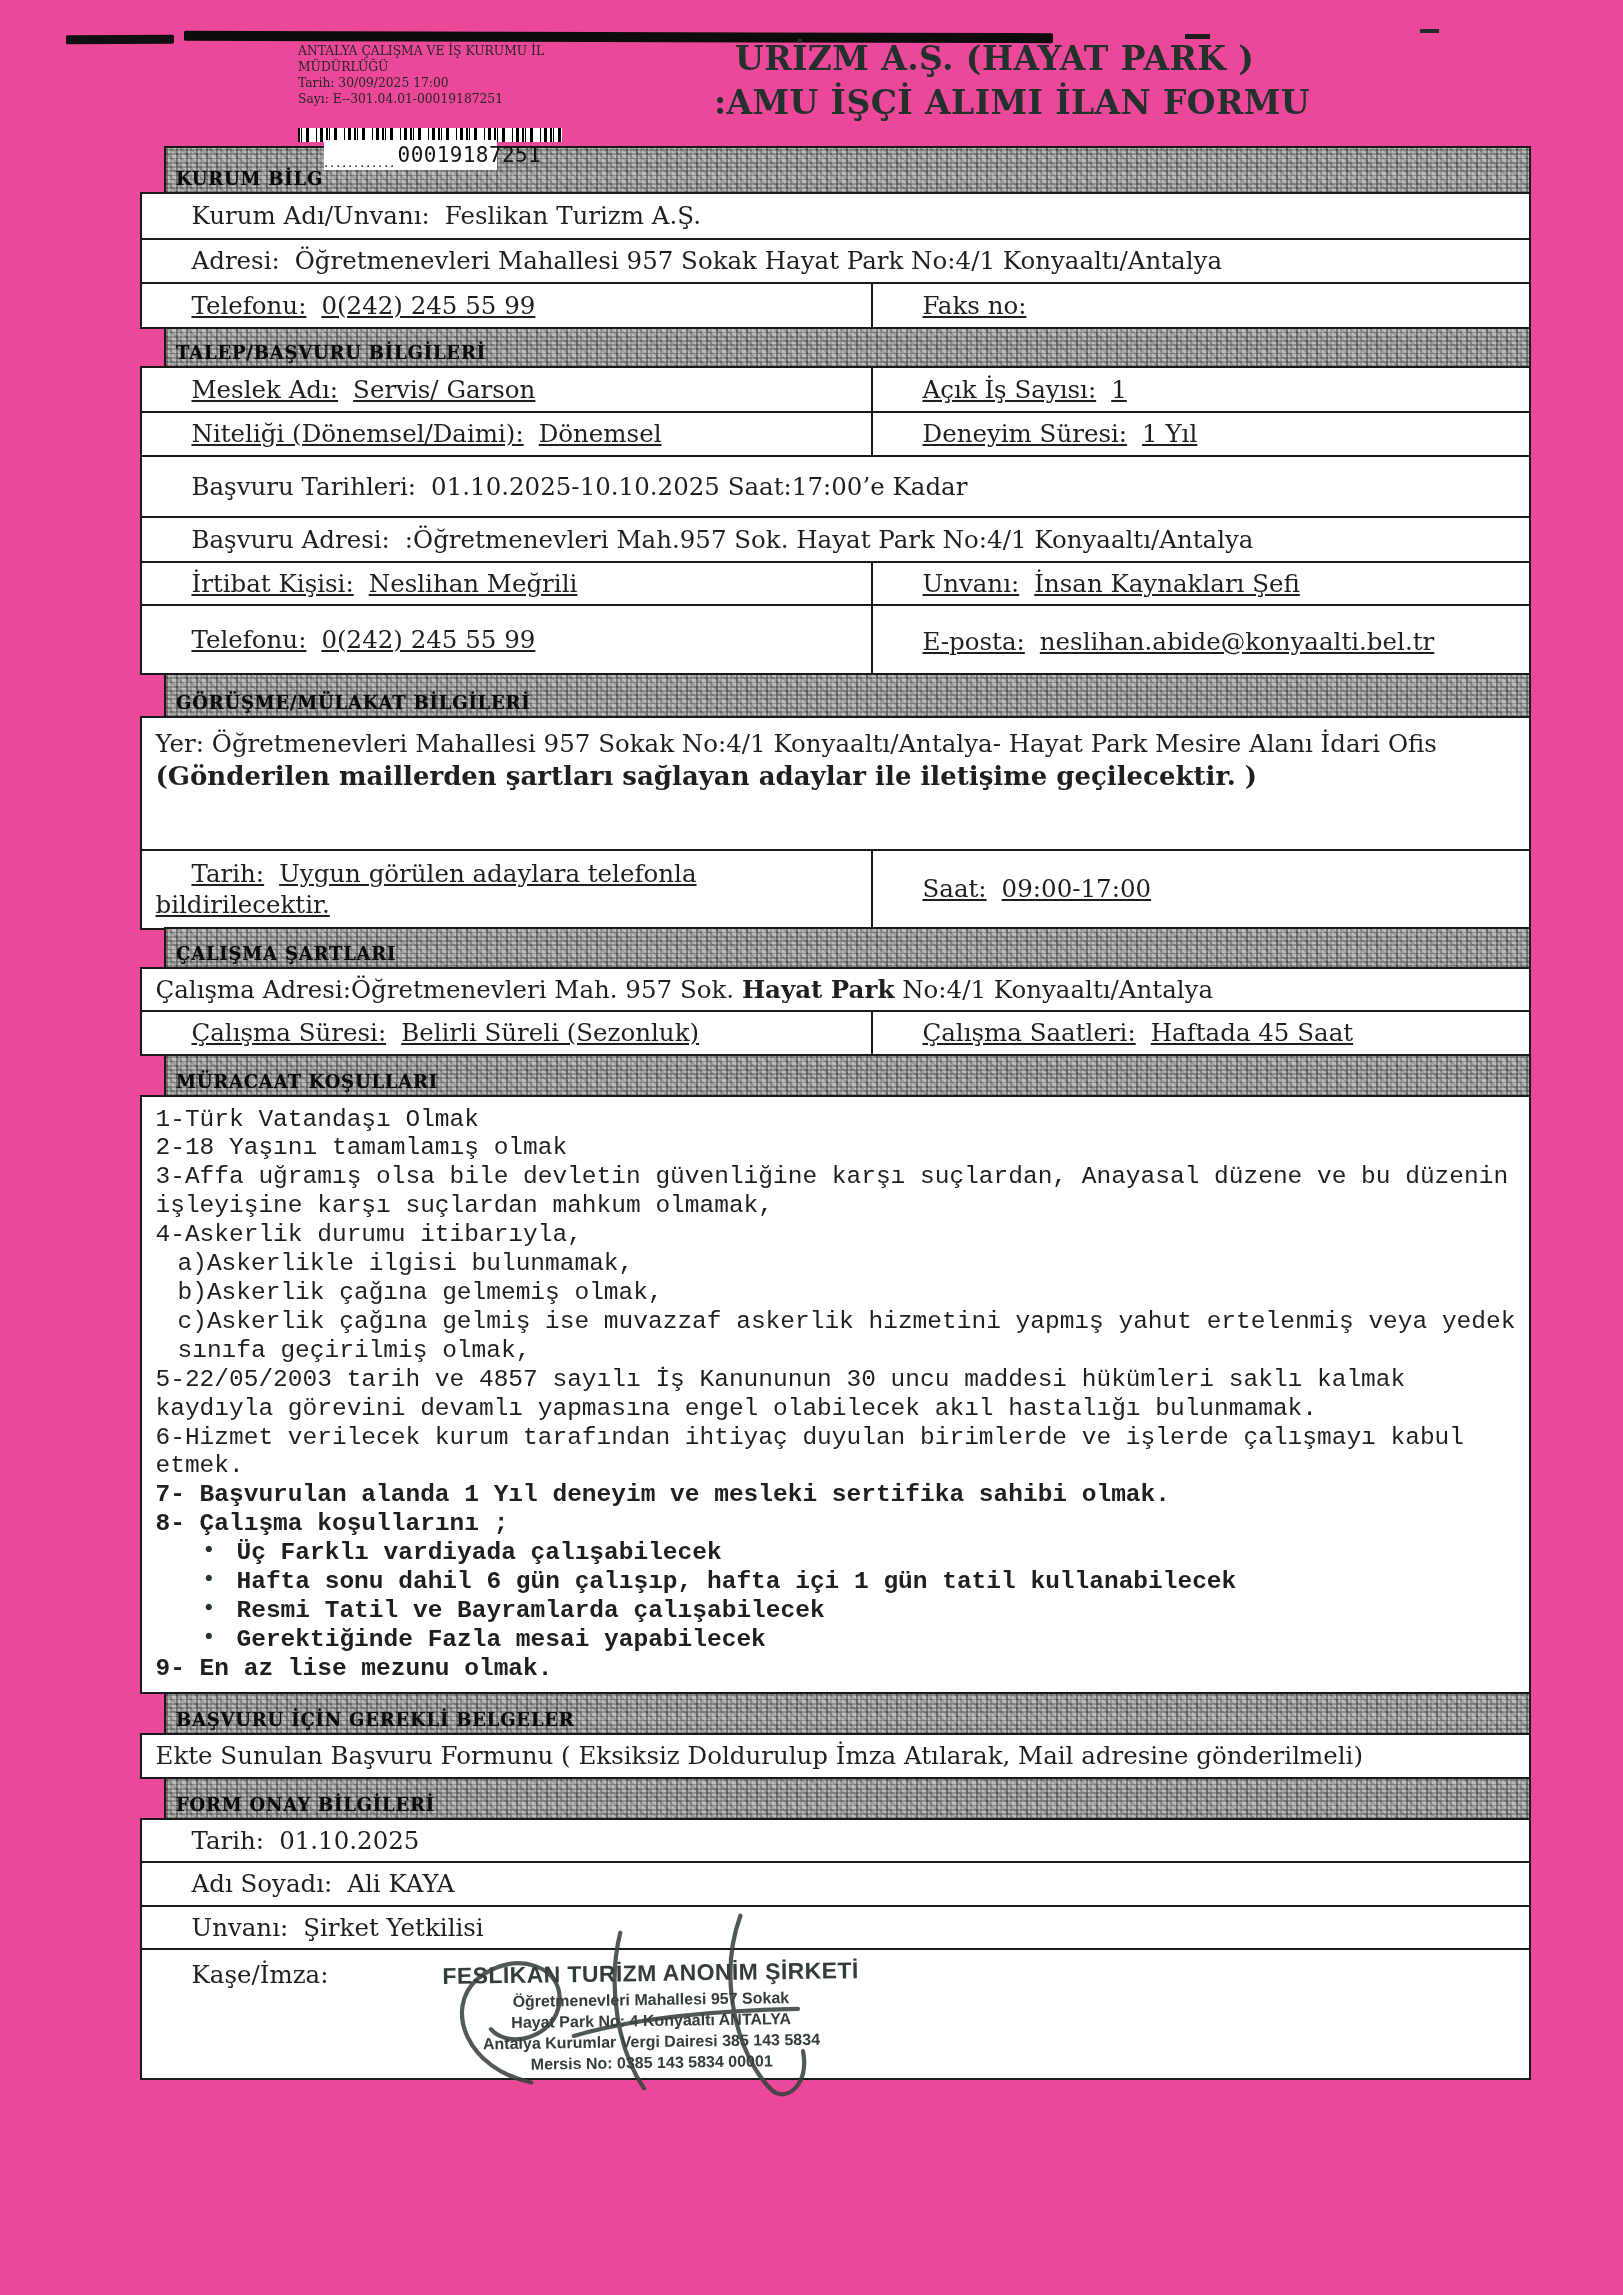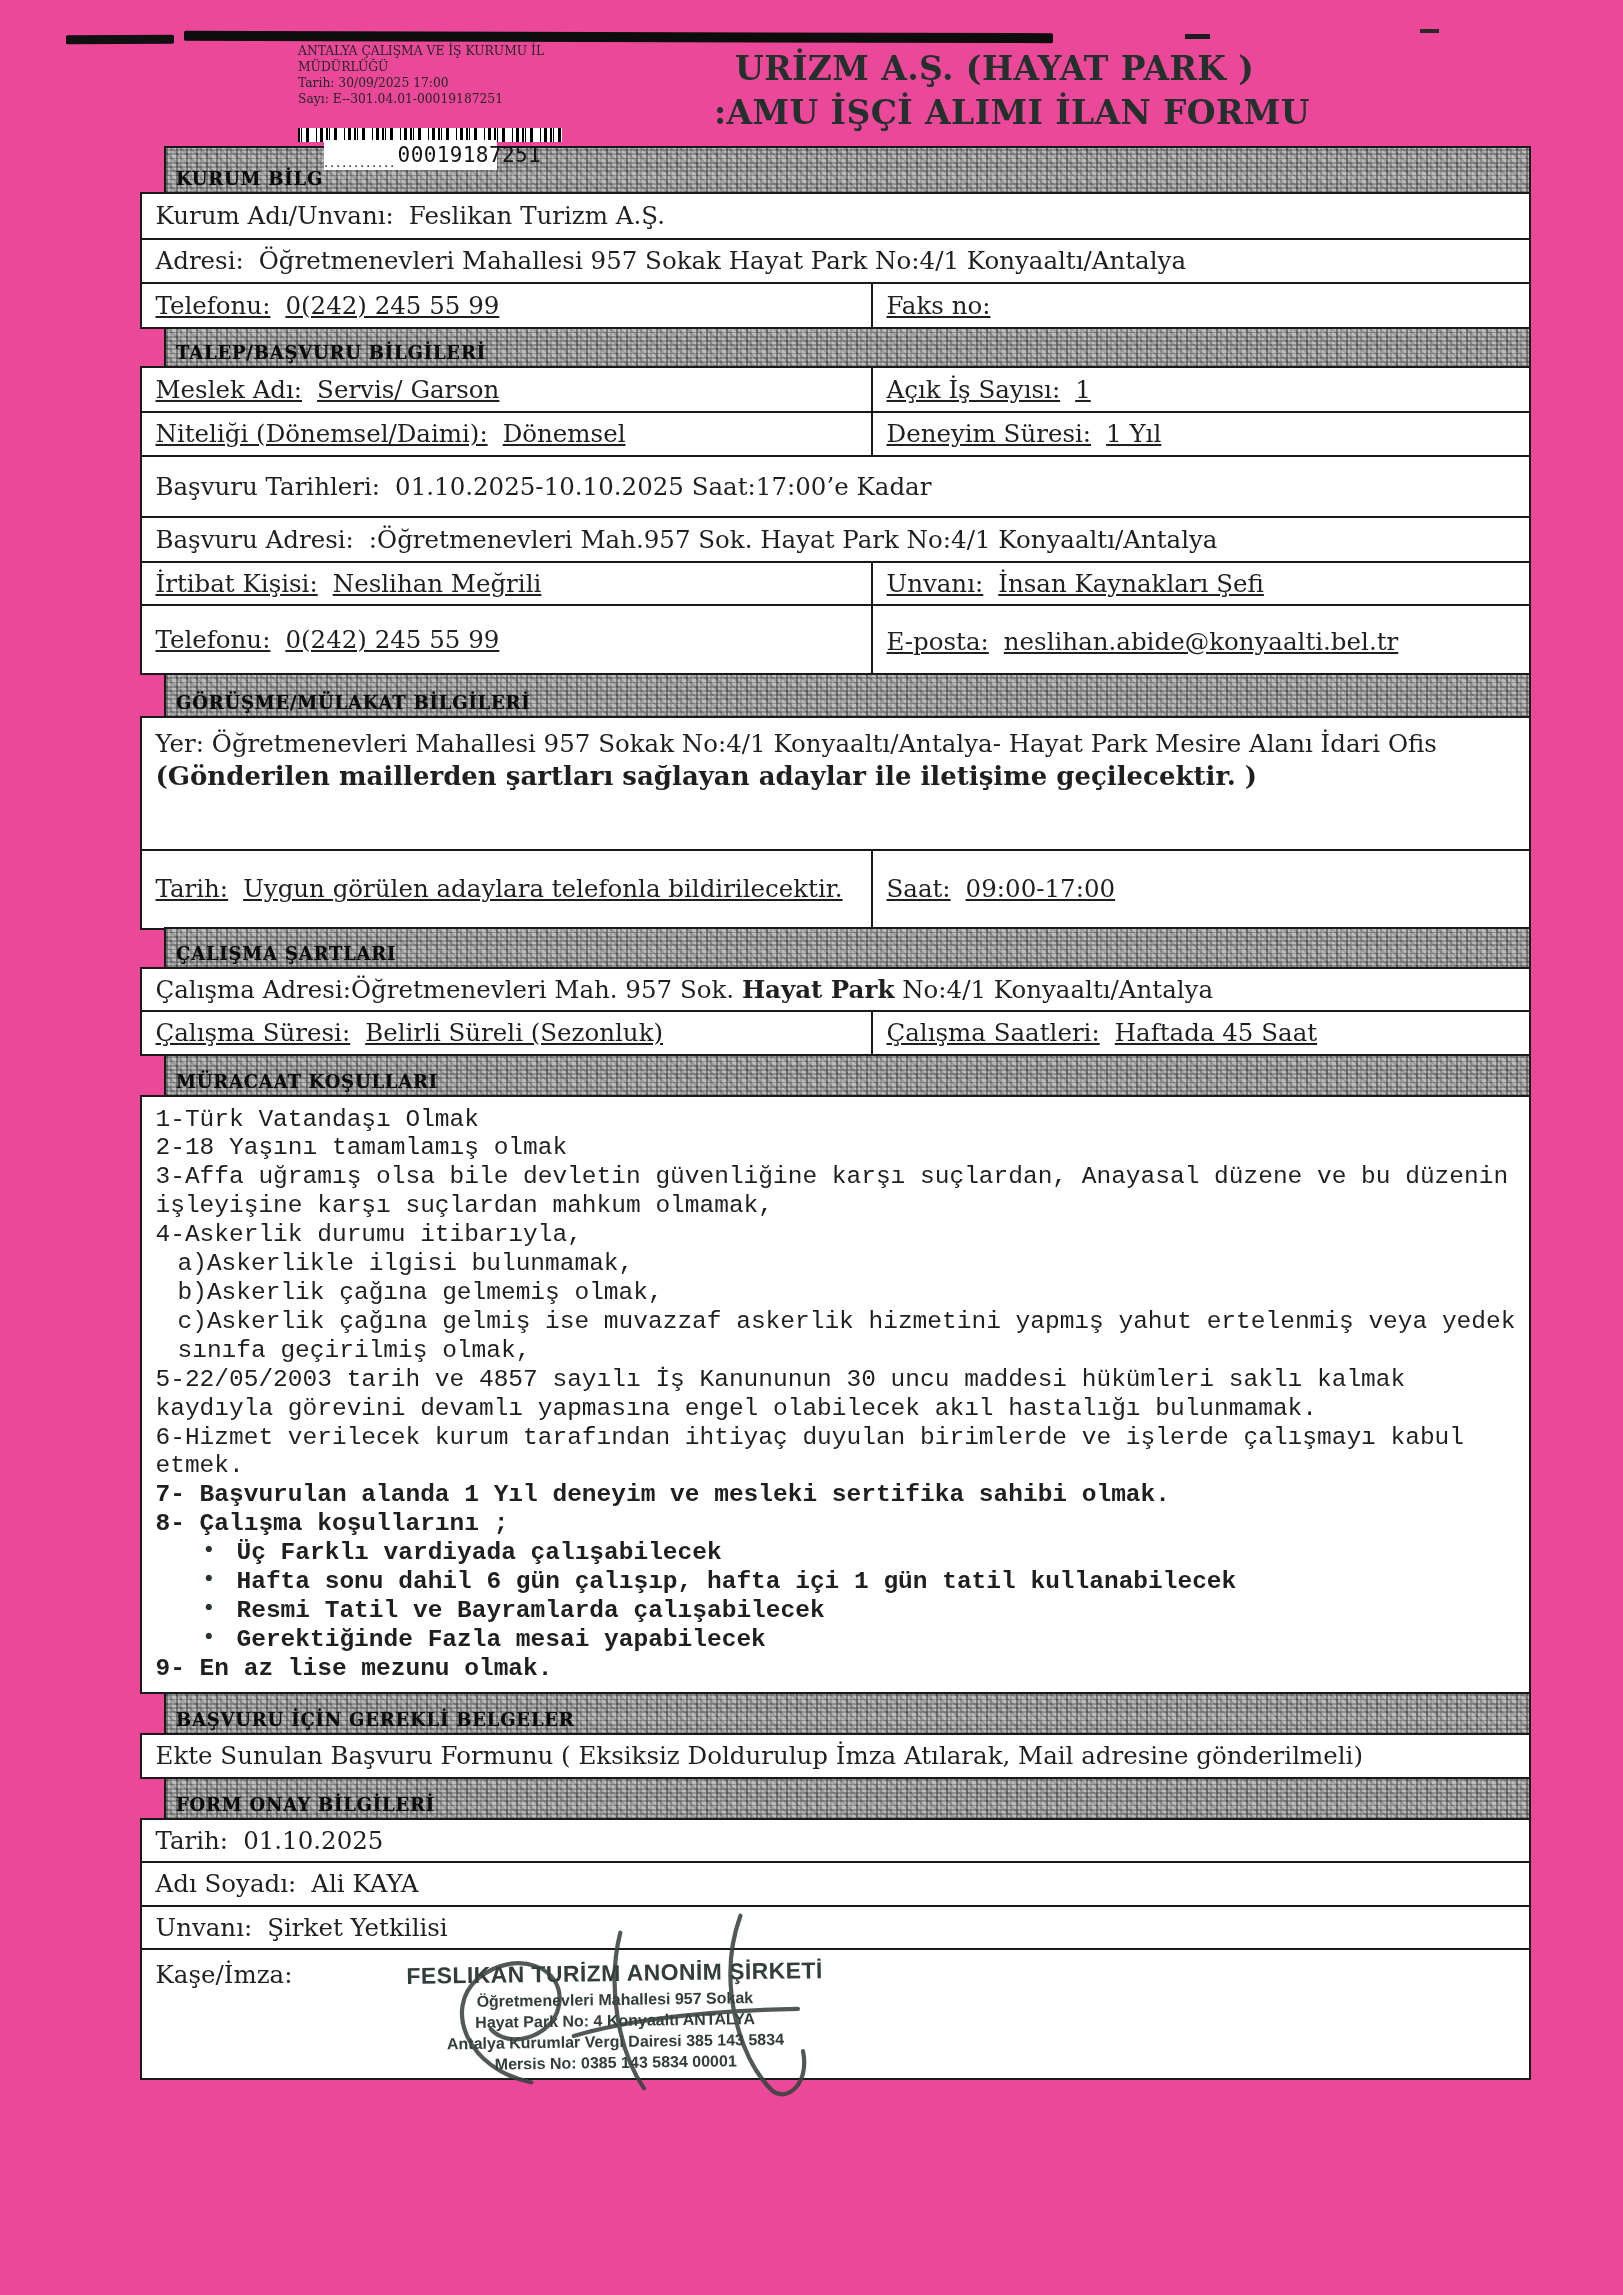--- a/index.html
+++ b/index.html
@@ -23,21 +23,21 @@
 
   .lh-barcode{
     position:absolute;left:298px;top:128px;width:264px;height:14.4px;
     background:repeating-linear-gradient(90deg,
       #000 0 1.7px,#fff 1.7px 3.4px,#000 3.4px 4.2px,#fff 4.2px 7.6px,
       #000 7.6px 11px,#fff 11px 12.7px,#000 12.7px 13.5px,#fff 13.5px 18px,
       #000 18px 19.4px,#fff 19.4px 22px,#000 22px 25px,#fff 25px 28px);
   }
 
   
-  .title{position:absolute;left:714px;top:49px;width:845px;font-weight:bold;color:#23302b;}
+  .title{position:absolute;left:714px;top:39px;width:845px;font-weight:bold;color:#23302b;}
   .title .t1{font-size:33px;letter-spacing:0.4px;margin-left:21px;}
   .title .t2{font-size:33px;letter-spacing:0.4px;margin-top:5px;}
 
   
   .doc-table{position:absolute;left:140px;top:148px;width:1391px;}
   .sec{
     border:2.5px solid #191919;margin-top:-2.5px;box-sizing:border-box;
     min-height:46px;display:flex;align-items:flex-end;padding:3.4px 10px;
     font-size:18px;font-weight:bold;color:#0b0b0b;letter-spacing:0.8px;
     background-color:#bdbdbd;
@@ -51,21 +51,21 @@
   .row{
     border:2.5px solid #191919;margin-top:-2.5px;box-sizing:border-box;
     display:flex;align-items:center;padding:5px 13.5px;
     font-size:24.5px;line-height:1.3;background:#fff;
   }
   .row.split{padding:0;text-decoration:underline;}
   .cell-l{width:731px;box-sizing:border-box;border-right:2.5px solid #191919;
     padding:5px 13.5px;display:flex;align-items:center;align-self:stretch;}
   .cell-r{flex:1;padding:5px 13.5px;display:flex;align-items:center;}
   .cell-r.top{align-items:flex-start;padding-top:8.5px;}
-  .lbl{margin-right:15px;white-space:nowrap;}
+  .lbl{margin-right:15px;white-space:nowrap;margin-left:36px;}
   .val{}
   .wrap{display:block;}
   .bld{font-weight:bold;font-size:26px;}
   .req{display:block;padding:8.5px 13.5px;font-size:24.5px;line-height:1.18;}
   .it{display:block;font-family:Liberation Mono, monospace;}
   .i1{padding-left:22px;}
   .i2{padding-left:81px;position:relative;}
   .i2::before{content:"●";position:absolute;left:49px;top:1.7px;font-size:14.4px;color:#27332d;}
   .b{font-weight:bold;}
   .kase{position:relative;align-items:flex-start;min-height:129px;padding-top:8.5px;overflow:visible;}

